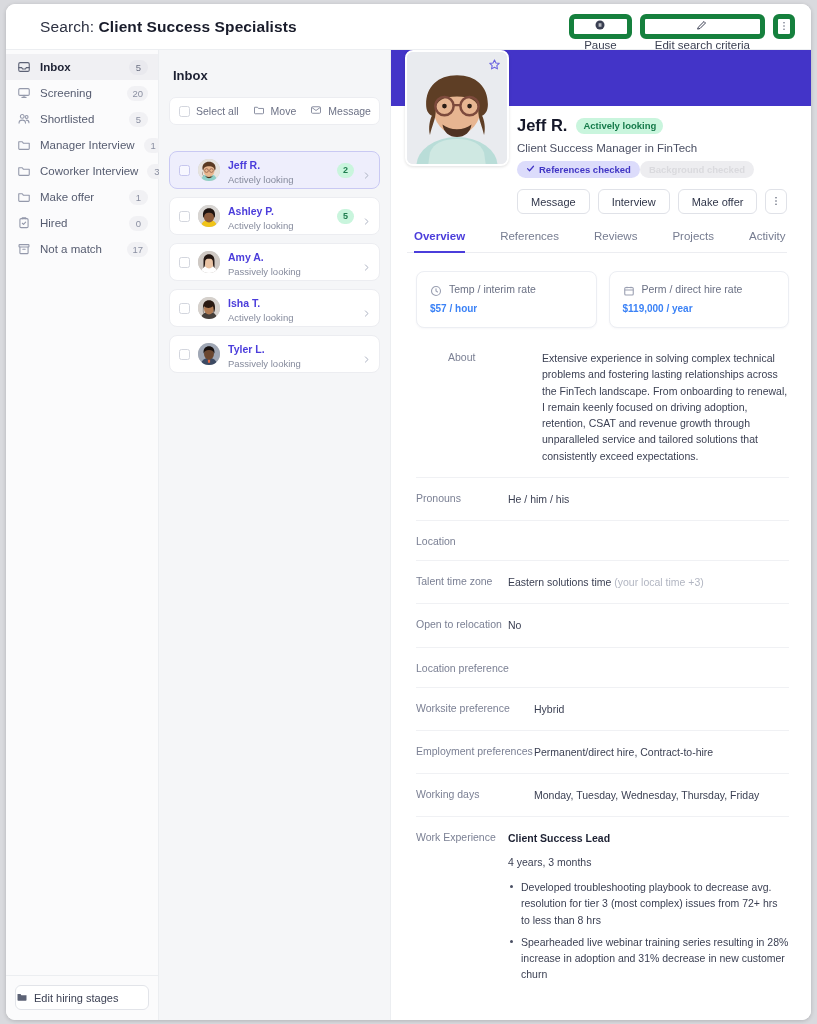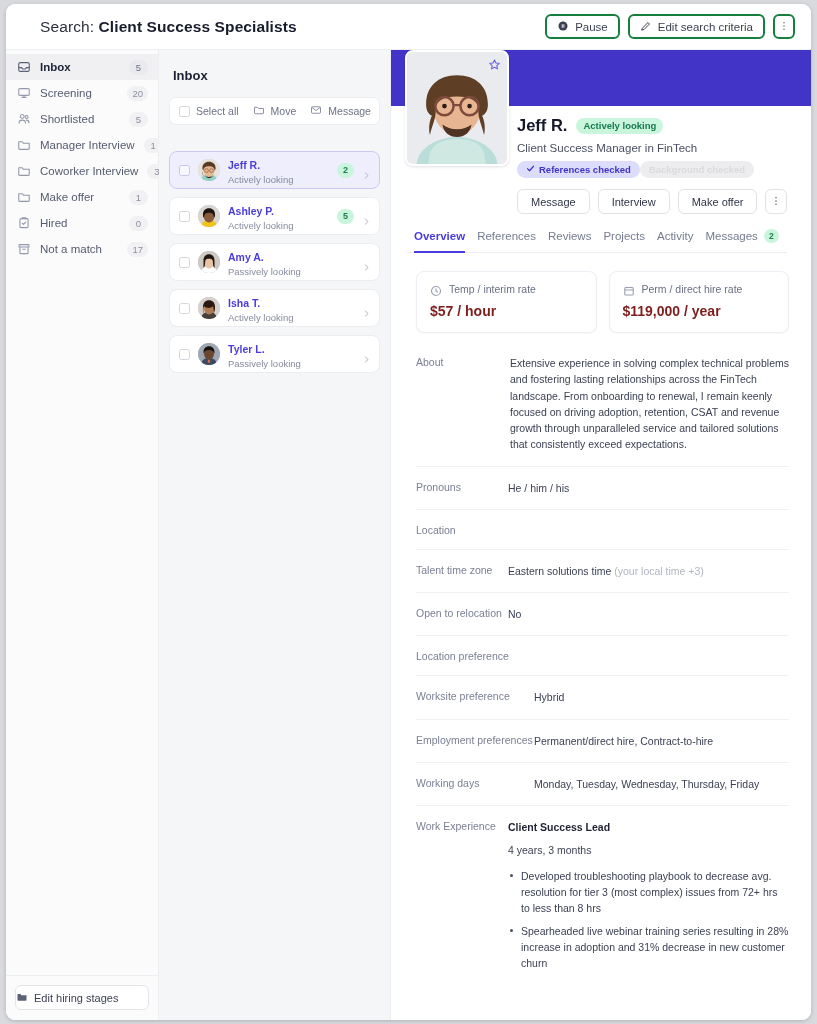--- a/index.html
+++ b/index.html
@@ -24,25 +24,26 @@
     height: 46px; flex: 0 0 46px;
     background: #fff;
     border-bottom: 1px solid #eceef1;
     display: flex; align-items: center;
     padding: 0 16px 0 34px;
   }
   .search-title { font-size: 15.5px; color: #2d3142; letter-spacing: .1px; }
   .search-title b { font-weight: 700; color: #191c2b; }
   .topbar-actions { margin-left: auto; display: flex; align-items: center; gap: 8px; }
   .tbtn {
-    height: 25px; border: 2px solid #15803d; border-radius: 6px;
+    height: 25px; border: 5px solid #15803d; border-radius: 6px;
     background: #fff; color: #3a3f52; font-size: 11.5px;
     display: inline-flex; align-items: center; gap: 6px;
     padding: 0 10px; cursor: pointer; white-space: nowrap;
     font-family: "Liberation Sans", sans-serif;
+    flex-direction: column;
   }
   .tbtn.icon-only { width: 22px; padding: 0; justify-content: center; }
 
   
   .body { flex: 1; display: flex; min-height: 0; }
 
   
   .sidebar {
     width: 153px; flex: 0 0 153px;
     background: #fbfbfc;
@@ -149,21 +150,21 @@
   }
   .abtns { display: flex; gap: 8px; margin-top: 11px; align-items: center; }
   .abtn {
     height: 25px; border: 1px solid #e0e2e8; border-radius: 6px; background: #fff;
     font-size: 11px; color: #30364a; padding: 0 13px; cursor: pointer;
     font-family: "Liberation Sans", sans-serif;
   }
   .abtn.icon-only { width: 22px; padding: 0; display:inline-flex; align-items:center; justify-content:center; }
 
   .tabs {
-    display: flex; gap: 12px; margin: 15px 24px 0 16px;
+    display: flex; gap: 35px; margin: 15px 24px 0 16px;
     border-bottom: 1px solid #ecedf1; padding-left: 7px;
   }
   .tab {
     font-size: 11.5px; color: #767c90; padding-bottom: 8px;
     cursor: pointer; display: inline-flex; align-items: center; gap: 6px;
     border-bottom: 2px solid transparent; margin-bottom: -1px;
   }
   .tab.active { color: #4b3ddb; font-weight: 600; border-bottom-color: #4b3ddb; }
   .tab-badge {
     min-width: 15px; height: 14px; border-radius: 7px; background: #c9f5dd;
@@ -171,29 +172,29 @@
     display: inline-flex; align-items: center; justify-content: center; padding: 0 4px;
   }
 
   .rates { display: flex; gap: 12px; padding: 18px 22px 0 25px; }
   .rate {
     flex: 1; border: 1px solid #eceef3; border-radius: 8px; background: #fff;
     padding: 11px 13px 13px; box-shadow: 0 1px 2px rgba(60,60,120,.045);
   }
   .rate-top { display: flex; align-items: center; gap: 7px; }
   .rate-lab { font-size: 10.5px; color: #6a7084; }
-  .rate-val { font-size: 14px; font-weight: 700; color: #7f1d1d; margin-top: 8px; }
+  .rate-val { font-size: 10px; font-weight: 700; color: #3b82f6; margin-top: 8px; }
   .rate-ic { width: 12px; height: 12px; color: #9ba0b2; flex: 0 0 12px; }
 
   .rows { padding: 14px 22px 0 25px; }
   .row {
     display: flex; border-top: 1px solid #f0f1f4;
     padding: 13px 0 13px 0; align-items: flex-start;
   }
-  .row:first-child { border-top: none; padding-top: 8px; }
+  .row:first-child { border-top: none; padding-top: 8px; margin-left: 32px; }
   .rlabel { width: 92px; flex: 0 0 92px; font-size: 10.5px; color: #7b8094; padding-top: 1px; }
   .rlabel.wide { width: 118px; flex: 0 0 118px; }
   .rval { flex: 1; font-size: 10.5px; color: #3a3f52; line-height: 1.55; }
   .rval .muted { color: #b2b6c2; }
   .rval ul { list-style: none; }
   .rval li { position: relative; padding-left: 13px; margin-bottom: 6px; }
   .rval li:last-child { margin-bottom: 0; }
   .rval li:before {
     content: ""; position: absolute; left: 2px; top: 6px;
     width: 3px; height: 3px; border-radius: 50%; background: #4a4f63;

